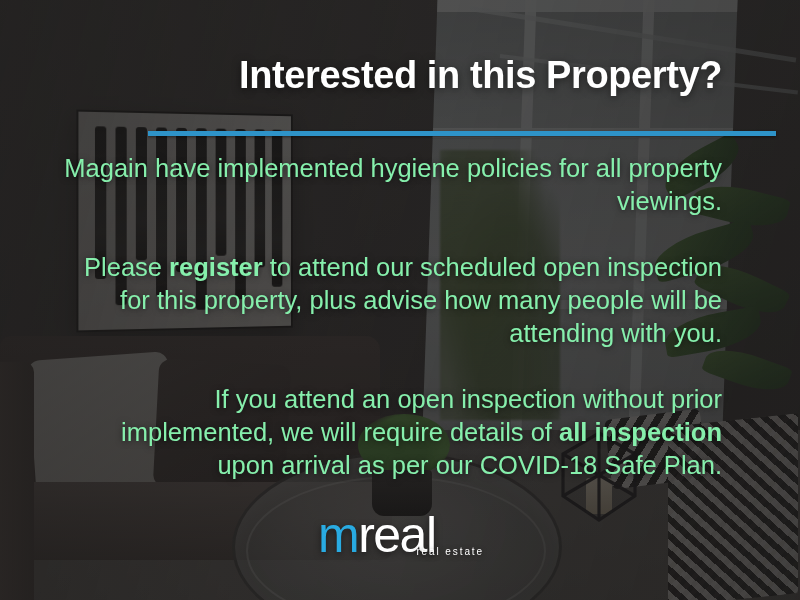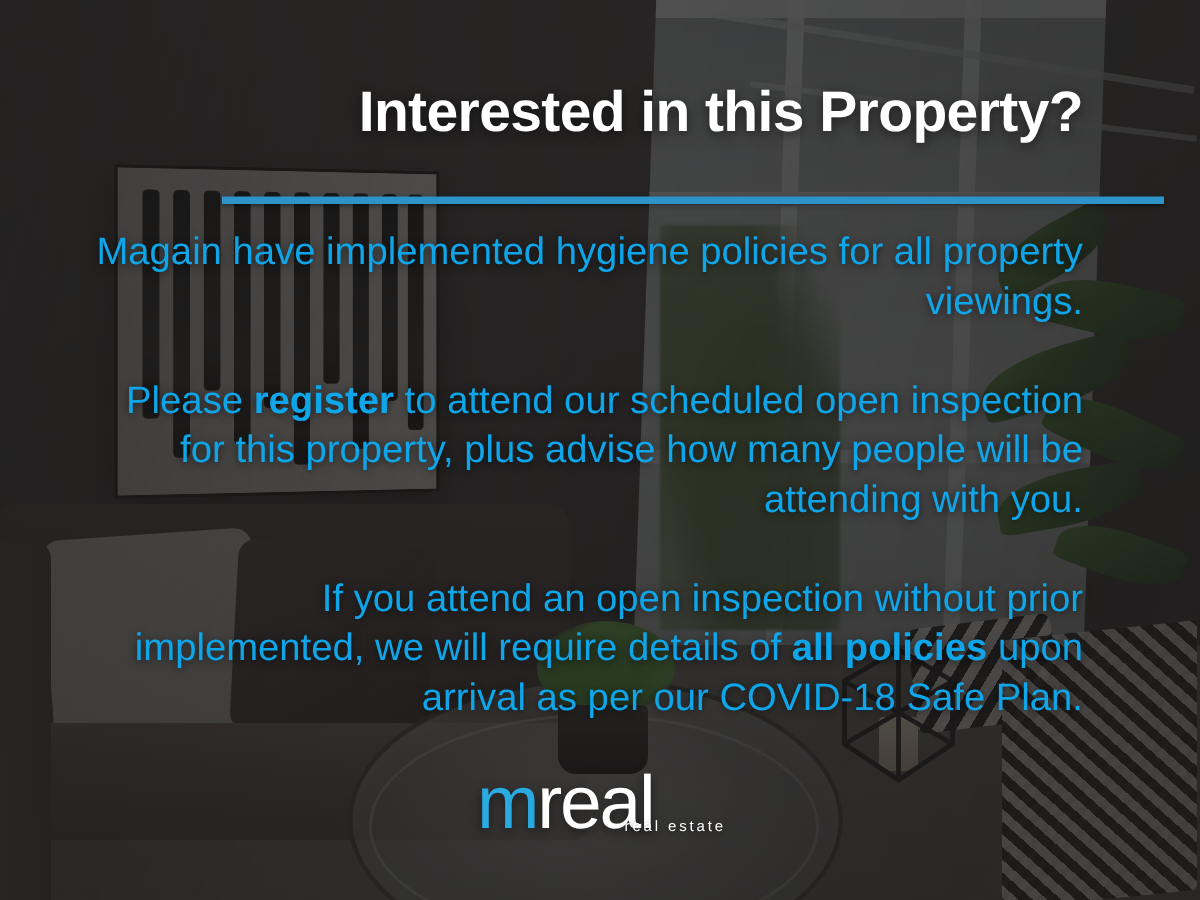--- a/index.html
+++ b/index.html
@@ -240,21 +240,21 @@
     height: 5px;
     background: #2e93c8;
     box-shadow: 0 1px 3px rgba(0,0,0,.5);
   }
 
   .body {
     position: absolute;
     left: 60px; right: 78px;
     top: 152px;
     text-align: right;
-    color: #0ea5e9;
+    color: #86efac;
     font-size: 25.5px;
     line-height: 33px;
     font-weight: 300;
     text-shadow: 0 1px 6px rgba(0,0,0,.6);
   }
   .body p { margin: 0; }
   .gap { height: 33px; }
   .body b { font-weight: bold; }
 
   
@@ -378,21 +378,21 @@
 
       <div class="gap"></div>
 
       <p>
         <span>Please </span><b>register</b><span> to attend our scheduled open inspection for this property, plus advise how many people will be attending with you.</span>
       </p>
 
       <div class="gap"></div>
 
       <p>
-        <span>If you attend an open inspection without prior implemented, we will require details of </span><b>all policies</b><span> upon arrival as per our COVID-18 Safe Plan.</span>
+        <span>If you attend an open inspection without prior implemented, we will require details of </span><b>all inspection</b><span> upon arrival as per our COVID-18 Safe Plan.</span>
       </p>
     </div>
   </div>
 
   <div class="logo">
     <div class="logo-word"><span class="logo-m">m</span><span class="logo-again">real</span></div>
     <div class="logo-sub">real estate</div>
   </div>
 
 </div>

